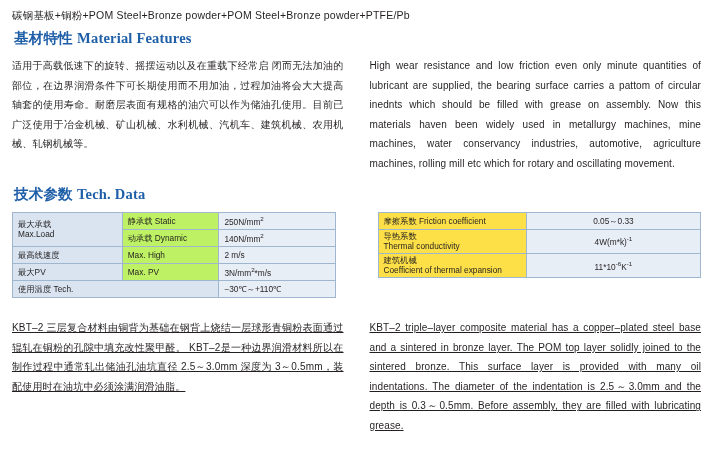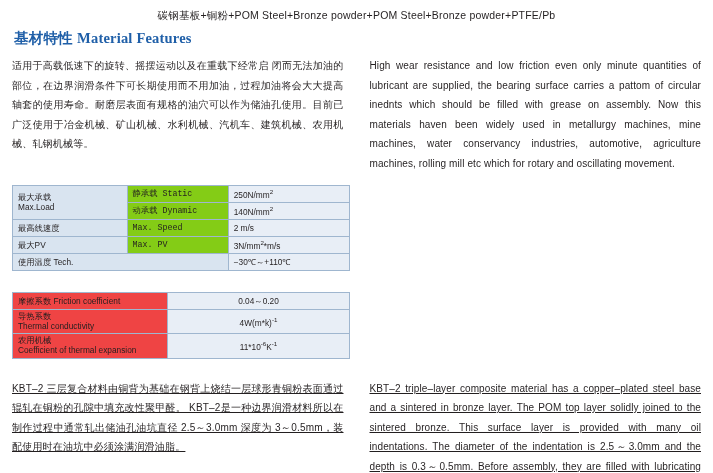--- a/index.html
+++ b/index.html
@@ -10,21 +10,21 @@
   body {
     width: 713px; height: 473px;
     font-family: "Liberation Sans", sans-serif;
     color: #231f20;
     position: relative;
     overflow: hidden;
   }
   .page { padding: 6px 12px 0 12px; }
 
   .top-title {
-    text-align: center;
+    text-align: left;
     font-size: 10.5px;
     color: #231f20;
     letter-spacing: 0.2px;
     margin: 3px 0 6px 0;
     white-space: nowrap;
   }
 
   .sec-heading {
     font-size: 14.5px;
     font-weight: bold;
@@ -47,46 +47,45 @@
     text-align: justify;
     text-justify: inter-ideograph;
     color: #231f20;
   }
   .col.cn { letter-spacing: 0.2px; }
   .col.en { letter-spacing: 0.1px; }
 
   
   .tables-wrap {
     display: flex;
-    gap: 21px;
+    gap: 42px;
     align-items: flex-start;
     margin-top: 2px;
-    flex-direction: column;
   }
   table.spec {
     border-collapse: collapse;
     width: 338px;
     font-size: 8.3px;
     color: #231f20;
     table-layout: fixed;
   }
   table.spec td {
     border: 1px solid #9fb6cf;
     padding: 2px 5px;
     height: 17px;
     vertical-align: middle;
     line-height: 1.25;
     background: #e8eef6;
     white-space: nowrap;
     overflow: hidden;
   }
   table.spec td.c1 { width: 34%; background: #d9e4f0; }
-  table.spec td.c2 { width: 30%; background: #84cc16; font-family: Liberation Mono, monospace; }
+  table.spec td.c2 { width: 30%; background: #bef264; }
   table.spec td.c3 { width: 36%; background: #e8eef6; text-align: left; }
-  table.spec.right td.c1 { width: 46%; background: #ef4444; margin-top: 32px; }
+  table.spec.right td.c1 { width: 46%; background: #fde047; margin-top: 32px; }
   table.spec.right td.c3 { width: 54%; text-align: center; }
   table.spec td .two-line {
     display: block;
     line-height: 1.15;
   }
   .sup { font-size: 6.2px; vertical-align: super; }
 
   
   .struct-wrap { margin-top: 10px; text-decoration: underline; }
 
@@ -113,70 +112,74 @@
     <span class="en">Material Features</span>
   </div>
 
   <div class="two-col">
     <div class="col cn">适用于高载低速下的旋转、摇摆运动以及在重载下经常启 闭而无法加油的部位，在边界润滑条件下可长期使用而不用加油，过程加油将会大大提高轴套的使用寿命。耐磨层表面有规格的油穴可以作为储油孔使用。目前已广泛使用于冶金机械、矿山机械、水利机械、汽机车、建筑机械、农用机械、轧钢机械等。</div>
     <div class="col en">High wear resistance and low friction even only minute quantities of lubricant are supplied,  the  bearing surface carries a pattom of circular inednts which should be filled with grease on assembly. Now this materials haven been widely used in metallurgy machines,  mine  machines,   water  conservancy  industries,   automotive, agriculture machines,  rolling mill etc which for rotary and oscillating movement.</div>
   </div>
 
   <div class="spacer-md"></div>
 
+  <div class="sec-heading">
+    <span class="cn">技术参数</span>
+    <span class="en">Tech. Data</span>
+  </div>
 
   <div class="tables-wrap">
 
     <table class="spec left">
       <tbody>
           <tr>
         <td class="c1" rowspan="2">
           <span class="two-line">最大承载</span>
           <span class="two-line">Max.Load</span>
         </td>
         <td class="c2">静承载 Static</td>
         <td class="c3"><span>250N/mm</span><span class="sup">2</span></td>
       </tr>
       <tr>
         <td class="c2">动承载 Dynamic</td>
         <td class="c3"><span>140N/mm</span><span class="sup">2</span></td>
       </tr>
       <tr>
         <td class="c1">最高线速度</td>
-        <td class="c2">Max. Speed</td>
+        <td class="c2">Max. High</td>
         <td class="c3">2 m/s</td>
       </tr>
       <tr>
         <td class="c1">最大PV</td>
         <td class="c2">Max. PV</td>
         <td class="c3"><span>3N/mm</span><span class="sup">2</span><span>*m/s</span></td>
       </tr>
       <tr>
         <td class="c1" colspan="2">使用温度 Tech.</td>
         <td class="c3">−30℃～+110℃</td>
       </tr>
     </tbody>
       </table>
 
     <table class="spec right">
       <tbody>
           <tr>
         <td class="c1">摩擦系数 Friction coefficient</td>
-        <td class="c3">0.04～0.20</td>
+        <td class="c3">0.05～0.33</td>
       </tr>
       <tr>
         <td class="c1">
           <span class="two-line">导热系数</span>
           <span class="two-line">Thermal conductivity</span>
         </td>
         <td class="c3"><span>4W(m*k)</span><span class="sup">-1</span></td>
       </tr>
       <tr>
         <td class="c1">
-          <span class="two-line">农用机械</span>
+          <span class="two-line">建筑机械</span>
           <span class="two-line">Coefficient of thermal expansion</span>
         </td>
         <td class="c3"><span>11*10</span><span class="sup">-6</span><span>K</span><span class="sup">-1</span></td>
       </tr>
     </tbody>
       </table>
 
   </div>
 
   <div class="spacer-md"></div>

